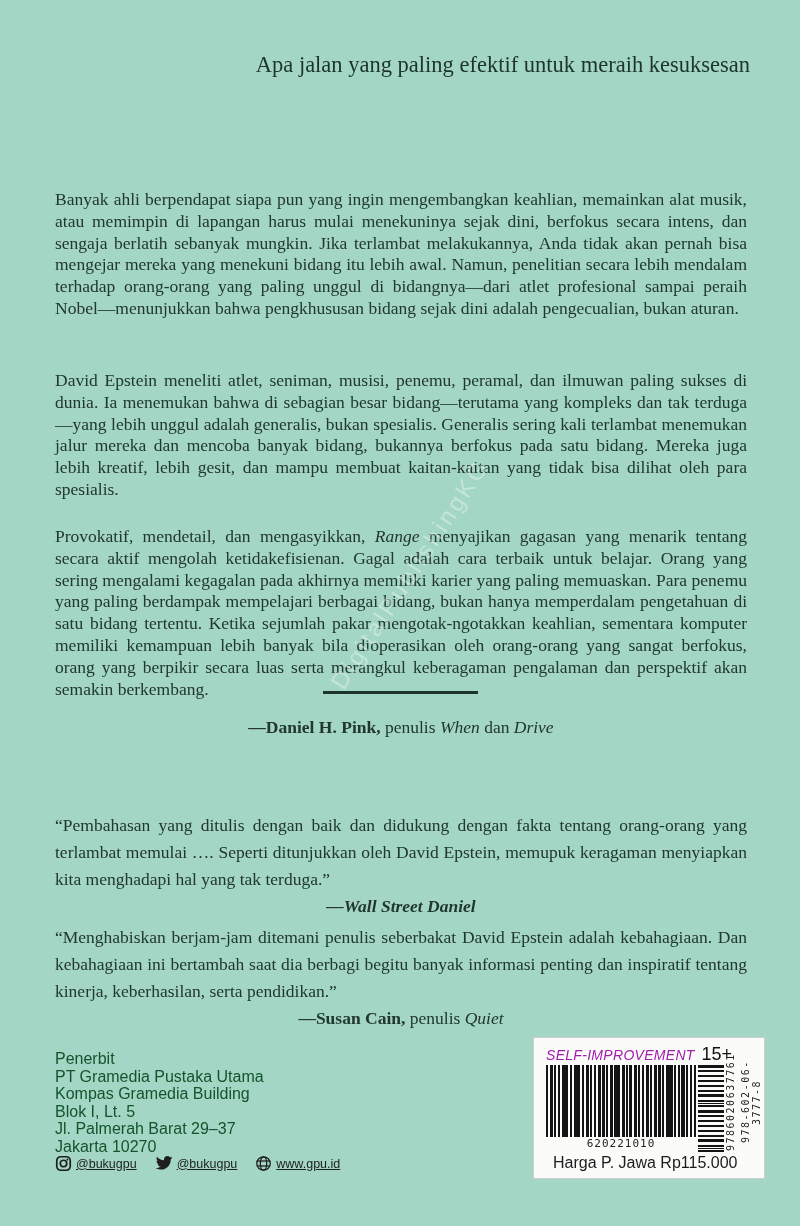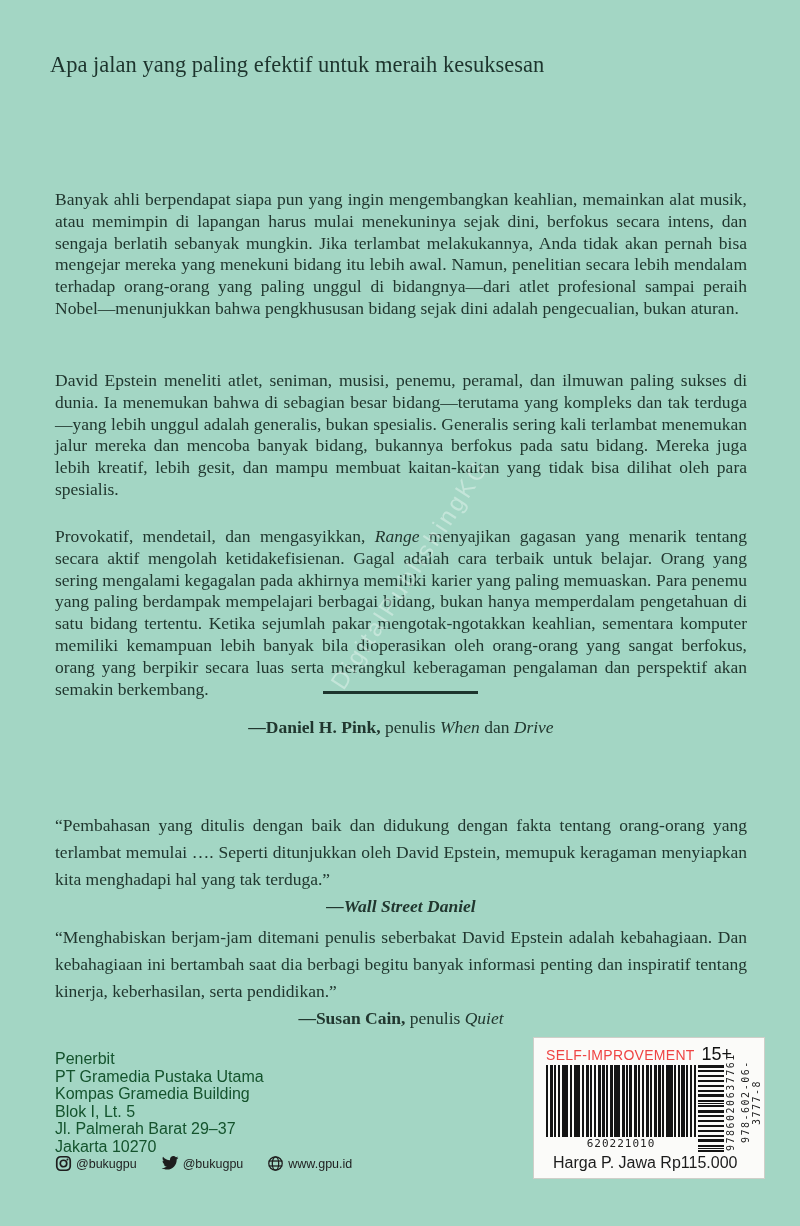--- a/index.html
+++ b/index.html
@@ -4,21 +4,21 @@
 <style>
   html,body{margin:0;padding:0;}
   body{
     width:800px;height:1226px;position:relative;overflow:hidden;
     background:#a3d6c4;
     color:#21372f;
     font-family:"Liberation Serif", serif;
   }
   .headline{
     position:absolute;top:44px;left:50px;width:700px;
-    text-align:left;font-size:22.5px;line-height:42px;color:#1d342d;
+    text-align:right;font-size:22.5px;line-height:42px;color:#1d342d;
   }
   .para{
     position:absolute;left:55px;width:692px;
     font-size:17.5px;line-height:21.8px;text-align:justify;margin-top:48px;
   }
   .p1{top:141px;}
   .p2{top:322px;}
   .p3{top:478px;}
   .divider{
     position:absolute;left:323px;top:691px;width:155px;height:3px;
@@ -41,35 +41,35 @@
     font-family:"Liberation Sans", sans-serif;
     font-size:24px;letter-spacing:3px;text-align:center;
     pointer-events:none;
   }
   .publisher{
     position:absolute;left:55px;top:1050px;
     font-family:"Liberation Sans", sans-serif;
     font-size:16px;line-height:17.6px;color:#14532d;
   }
   .social{
-    position:absolute;left:55px;top:1155px;display:flex;align-items:center;gap:24px;
-    font-family:"Liberation Sans", sans-serif;font-size:12.5px;color:#1e1e1e;
+    position:absolute;left:55px;top:1155px;display:flex;align-items:center;gap:18px;
+    font-family:"Liberation Sans", sans-serif;font-size:12.5px;color:#1e1e1e;text-decoration:underline;
   }
   .social .grp{display:flex;align-items:center;gap:4px;}
   .social svg{display:block;}
   .bc-box{
     position:absolute;left:533px;top:1037px;width:232px;height:142px;
     background:#fbfbf9;border:1px solid #cfcfc9;box-sizing:border-box;
     font-family:"Liberation Sans", sans-serif;color:#111;
   }
   .bc-head{
     position:absolute;left:12px;top:6px;width:186px;
     display:flex;justify-content:space-between;align-items:baseline;
   }
-  .bc-cat{font-size:14px;letter-spacing:0.3px;color:#ef4444;}
+  .bc-cat{font-size:14px;letter-spacing:0.3px;color:#a21caf;font-style:italic;}
   .bc-age{font-size:18px;font-weight:normal;}
   .bc-main{
     position:absolute;left:12px;top:27px;width:150px;height:72px;
     background:
       repeating-linear-gradient(90deg,#141414 0 2px,transparent 2px 4px),
       repeating-linear-gradient(90deg,#141414 0 1px,transparent 1px 6px),
       repeating-linear-gradient(90deg,transparent 0 5px,#141414 5px 7px,transparent 7px 13px);
   }
   .bc-num{
     position:absolute;left:12px;top:99px;width:150px;text-align:center;

